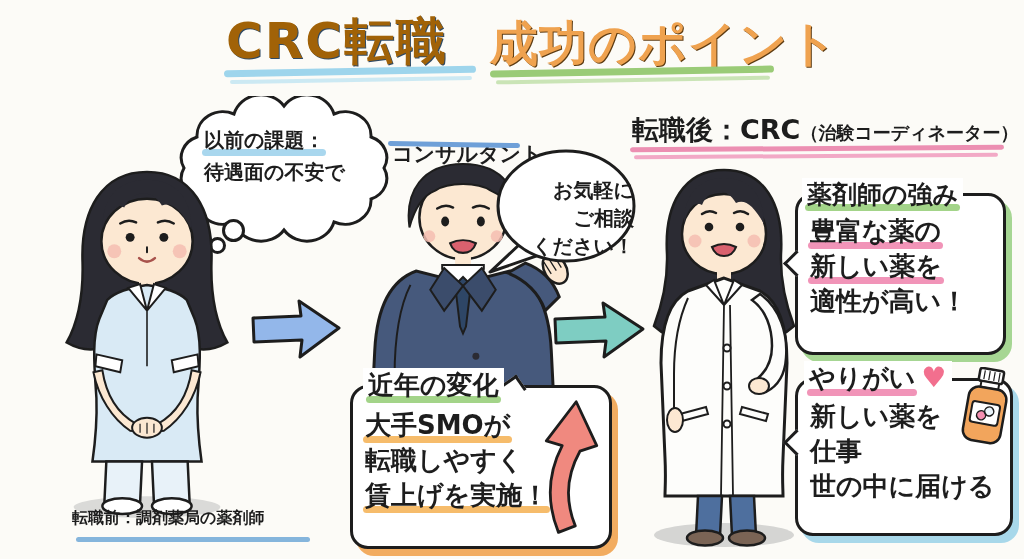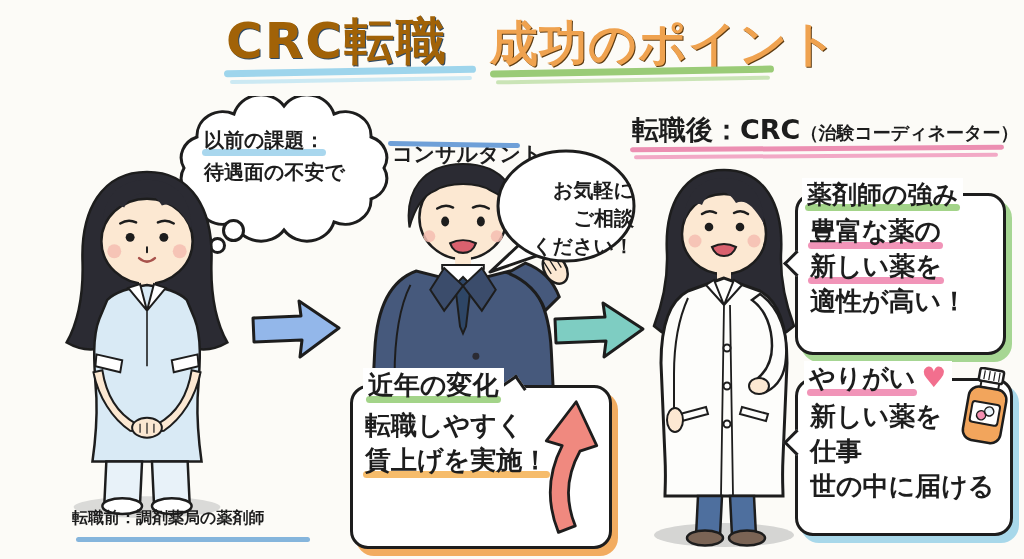--- a/index.html
+++ b/index.html
@@ -138,20 +138,21 @@
     <div>ご相談</div>
     <div>ください！</div>
   </div>
 
   <div class="box" style="left:350px;top:385px;width:256px;height:158px;box-shadow:6px 7px 0 #F2AC60;">
     <div class="spike-top" style="left:152px;"></div>
     <div class="box-heading" style="top:-20px;left:10px;font-size:26px;">
       <span class="ul ul-green">近年の変化</span>
     </div>
     <div style="padding:20px 0 0 12px;">
+      <div class="box-line"><span class="ul ul-orange">大手SMOが</span></div>
       <div class="box-line"><span>転職しやすく</span></div>
       <div class="box-line"><span class="ul ul-orange">賃上げを実施！</span></div>
     </div>
     <svg style="position:absolute;right:4px;top:10px;" width="80" height="140" viewBox="0 0 80 150">
       <path d="M52,4 L20,46 L37,51 C22,80 20,112 33,144 L51,137 C40,110 42,82 56,57 L74,51 Z" fill="#F0897F" stroke="#1d1d1d" stroke-width="3" stroke-linejoin="round"></path>
     </svg>
   </div>
 
   <svg class="abs" style="left:552px;top:300px;" width="94" height="60" viewBox="0 0 94 60">
     <polygon points="3,19 53,17 51,3 91,29 52,57 54,41 4,43" fill="#7ECDC2" stroke="#1d1d1d" stroke-width="3" stroke-linejoin="round"></polygon>

